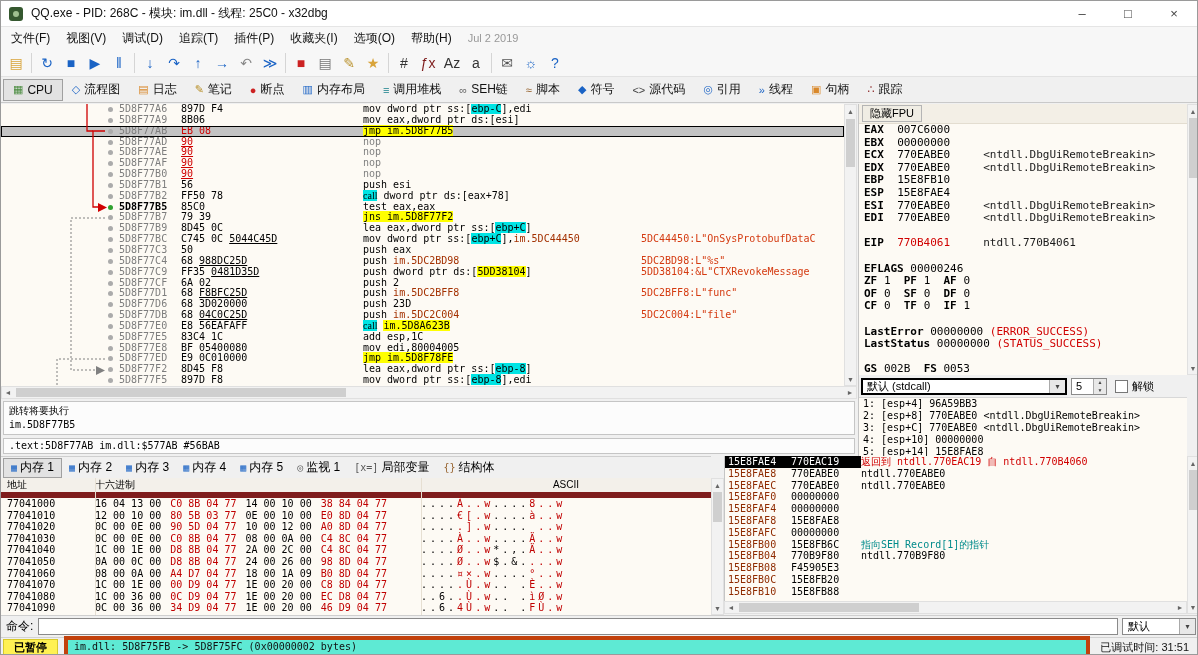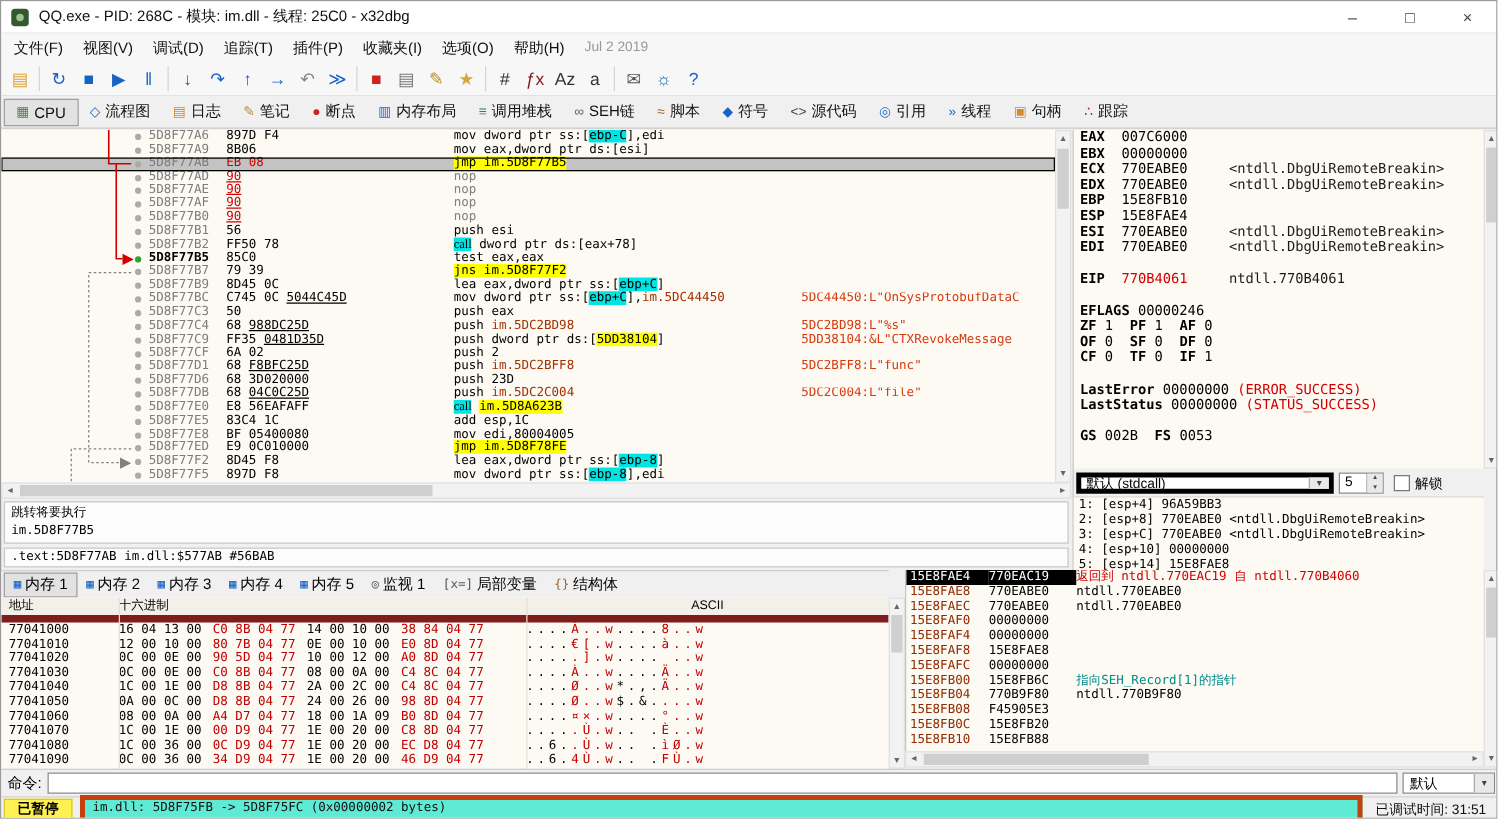--- a/index.html
+++ b/index.html
@@ -75,21 +75,21 @@
   
   #regs{position:absolute;left:857px;top:103px;width:329px;height:271px;background:#fdfaf4;border-left:1px solid #c5c5c5;box-sizing:border-box;overflow:hidden;}
   .regs-header{height:19px;display:flex;align-items:center;padding-left:3px;background:#f3efe6;border-bottom:1px solid #e3ddd0;}
   .hidefpu-btn{font-size:11px;padding:0 7px;border:1px solid #b5b5b5;background:#f0ede4;line-height:15px;}
   .rline{font-family:"DejaVu Sans Mono",monospace;font-size:11px;line-height:12.6px;white-space:pre;padding-left:5px;color:#000;}
   #r-scroll{left:1186px;top:103px;width:12px;height:271px;}
 
   
   #args{position:absolute;left:857px;top:374px;width:329px;height:81px;background:#f0f0f0;border-left:1px solid #c5c5c5;box-sizing:border-box;}
   .args-head{height:20px;display:flex;align-items:center;gap:4px;padding:1px 2px;}
-  .combo{width:206px;height:17px;background:#fff;border:4px solid #000000;font-size:11px;display:flex;align-items:center;padding-left:4px;box-sizing:border-box;}
+  .combo{width:206px;height:17px;background:#fff;border:2px solid #000000;font-size:11px;display:flex;align-items:center;padding-left:4px;box-sizing:border-box;}
   .combo-arrow{margin-left:auto;width:15px;height:100%;background:#e8e8e8;border-left:1px solid #aaa;display:flex;align-items:center;justify-content:center;font-size:8px;color:#444;}
   .spin{width:36px;height:17px;background:#fff;border:1px solid #8a8a8a;display:flex;box-sizing:border-box;font-size:11px;}
   .spin-num{flex:1;display:flex;align-items:center;padding-left:4px;}
   .spin-btns{width:12px;display:flex;flex-direction:column;border-left:1px solid #aaa;}
   .spin-btns span{flex:1;display:flex;align-items:center;justify-content:center;font-size:5px;color:#444;background:#e8e8e8;}
   .chk{width:11px;height:11px;border:1px solid #777;background:#fff;margin-left:4px;}
   .chk-label{font-size:11px;}
   .args-rows{background:#fdfaf4;border-top:1px solid #d8d8d8;height:60px;overflow:hidden;}
   .aline{font-family:"DejaVu Sans Mono",monospace;font-size:10px;line-height:12px;white-space:pre;padding-left:4px;}
 
@@ -315,20 +315,23 @@
     <div class="sb right">►</div>
   </div>
 
   <div id="info1">
     <div>跳转将要执行</div>
     <div>im.5D8F77B5</div>
   </div>
   <div id="info2">.text:5D8F77AB im.dll:$577AB #56BAB</div>
 
   <div id="regs">
+    <div class="regs-header">
+      <div class="hidefpu-btn">隐藏FPU</div>
+    </div>
     <div>
         <div class="rline"><span class="tk-rn">EAX  </span><span>007C6000</span></div>
         <div class="rline"><span class="tk-rn">EBX  </span><span>00000000</span></div>
         <div class="rline"><span class="tk-rn">ECX  </span><span>770EABE0</span><span class="tk-sym">     &lt;ntdll.DbgUiRemoteBreakin&gt;</span></div>
         <div class="rline"><span class="tk-rn">EDX  </span><span>770EABE0</span><span class="tk-sym">     &lt;ntdll.DbgUiRemoteBreakin&gt;</span></div>
         <div class="rline"><span class="tk-rn">EBP  </span><span>15E8FB10</span></div>
         <div class="rline"><span class="tk-rn">ESP  </span><span>15E8FAE4</span></div>
         <div class="rline"><span class="tk-rn">ESI  </span><span>770EABE0</span><span class="tk-sym">     &lt;ntdll.DbgUiRemoteBreakin&gt;</span></div>
         <div class="rline"><span class="tk-rn">EDI  </span><span>770EABE0</span><span class="tk-sym">     &lt;ntdll.DbgUiRemoteBreakin&gt;</span></div>
         <div class="rline"> </div>
@@ -412,21 +415,21 @@
     </div>
 
   <div id="dump">
     <div class="dump-head">
       <div class="dh-addr">地址</div>
       <div class="dh-hex">十六进制</div>
       <div class="dh-ascii">ASCII</div>
     </div>
     <div>
         <div class="dumprow"><div class="d-addr">77041000</div><div class="d-hex"><span>16 04 13 00</span><span class="red">C0 8B 04 77</span><span>14 00 10 00</span><span class="red">38 84 04 77</span></div><div class="d-ascii"><span>....</span><span class="red">À..w</span><span>....</span><span class="red">8..w</span></div></div>
-        <div class="dumprow"><div class="d-addr">77041010</div><div class="d-hex"><span>12 00 10 00</span><span class="red">80 7B 04 77</span><span>0E 00 10 00</span><span class="red">E0 8D 04 77</span></div><div class="d-ascii"><span>....</span><span class="red">€[.w</span><span>....</span><span class="red">à..w</span></div></div>
+        <div class="dumprow"><div class="d-addr">77041010</div><div class="d-hex"><span>12 00 10 00</span><span class="red">80 5B 03 77</span><span>0E 00 10 00</span><span class="red">E0 8D 04 77</span></div><div class="d-ascii"><span>....</span><span class="red">€[.w</span><span>....</span><span class="red">à..w</span></div></div>
         <div class="dumprow"><div class="d-addr">77041020</div><div class="d-hex"><span>0C 00 0E 00</span><span class="red">90 5D 04 77</span><span>10 00 12 00</span><span class="red">A0 8D 04 77</span></div><div class="d-ascii"><span>....</span><span class="red">.].w</span><span>....</span><span class="red"> ..w</span></div></div>
         <div class="dumprow"><div class="d-addr">77041030</div><div class="d-hex"><span>0C 00 0E 00</span><span class="red">C0 8B 04 77</span><span>08 00 0A 00</span><span class="red">C4 8C 04 77</span></div><div class="d-ascii"><span>....</span><span class="red">À..w</span><span>....</span><span class="red">Ä..w</span></div></div>
         <div class="dumprow"><div class="d-addr">77041040</div><div class="d-hex"><span>1C 00 1E 00</span><span class="red">D8 8B 04 77</span><span>2A 00 2C 00</span><span class="red">C4 8C 04 77</span></div><div class="d-ascii"><span>....</span><span class="red">Ø..w</span><span>*.,.</span><span class="red">Ä..w</span></div></div>
         <div class="dumprow"><div class="d-addr">77041050</div><div class="d-hex"><span>0A 00 0C 00</span><span class="red">D8 8B 04 77</span><span>24 00 26 00</span><span class="red">98 8D 04 77</span></div><div class="d-ascii"><span>....</span><span class="red">Ø..w</span><span>$.&amp;.</span><span class="red">...w</span></div></div>
         <div class="dumprow"><div class="d-addr">77041060</div><div class="d-hex"><span>08 00 0A 00</span><span class="red">A4 D7 04 77</span><span>18 00 1A 09</span><span class="red">B0 8D 04 77</span></div><div class="d-ascii"><span>....</span><span class="red">¤×.w</span><span>....</span><span class="red">°..w</span></div></div>
         <div class="dumprow"><div class="d-addr">77041070</div><div class="d-hex"><span>1C 00 1E 00</span><span class="red">00 D9 04 77</span><span>1E 00 20 00</span><span class="red">C8 8D 04 77</span></div><div class="d-ascii"><span>....</span><span class="red">.Ù.w</span><span>.. .</span><span class="red">È..w</span></div></div>
         <div class="dumprow"><div class="d-addr">77041080</div><div class="d-hex"><span>1C 00 36 00</span><span class="red">0C D9 04 77</span><span>1E 00 20 00</span><span class="red">EC D8 04 77</span></div><div class="d-ascii"><span>..6.</span><span class="red">.Ù.w</span><span>.. .</span><span class="red">ìØ.w</span></div></div>
         <div class="dumprow"><div class="d-addr">77041090</div><div class="d-hex"><span>0C 00 36 00</span><span class="red">34 D9 04 77</span><span>1E 00 20 00</span><span class="red">46 D9 04 77</span></div><div class="d-ascii"><span>..6.</span><span class="red">4Ù.w</span><span>.. .</span><span class="red">FÙ.w</span></div></div>
       </div>
     <div class="dump-sep" style="left:94px;"></div>

